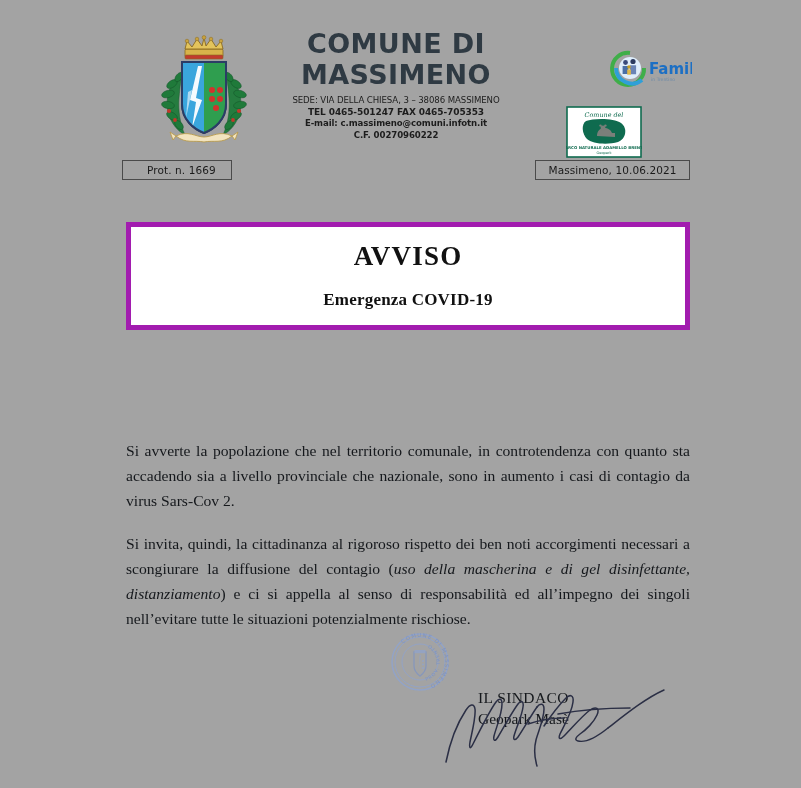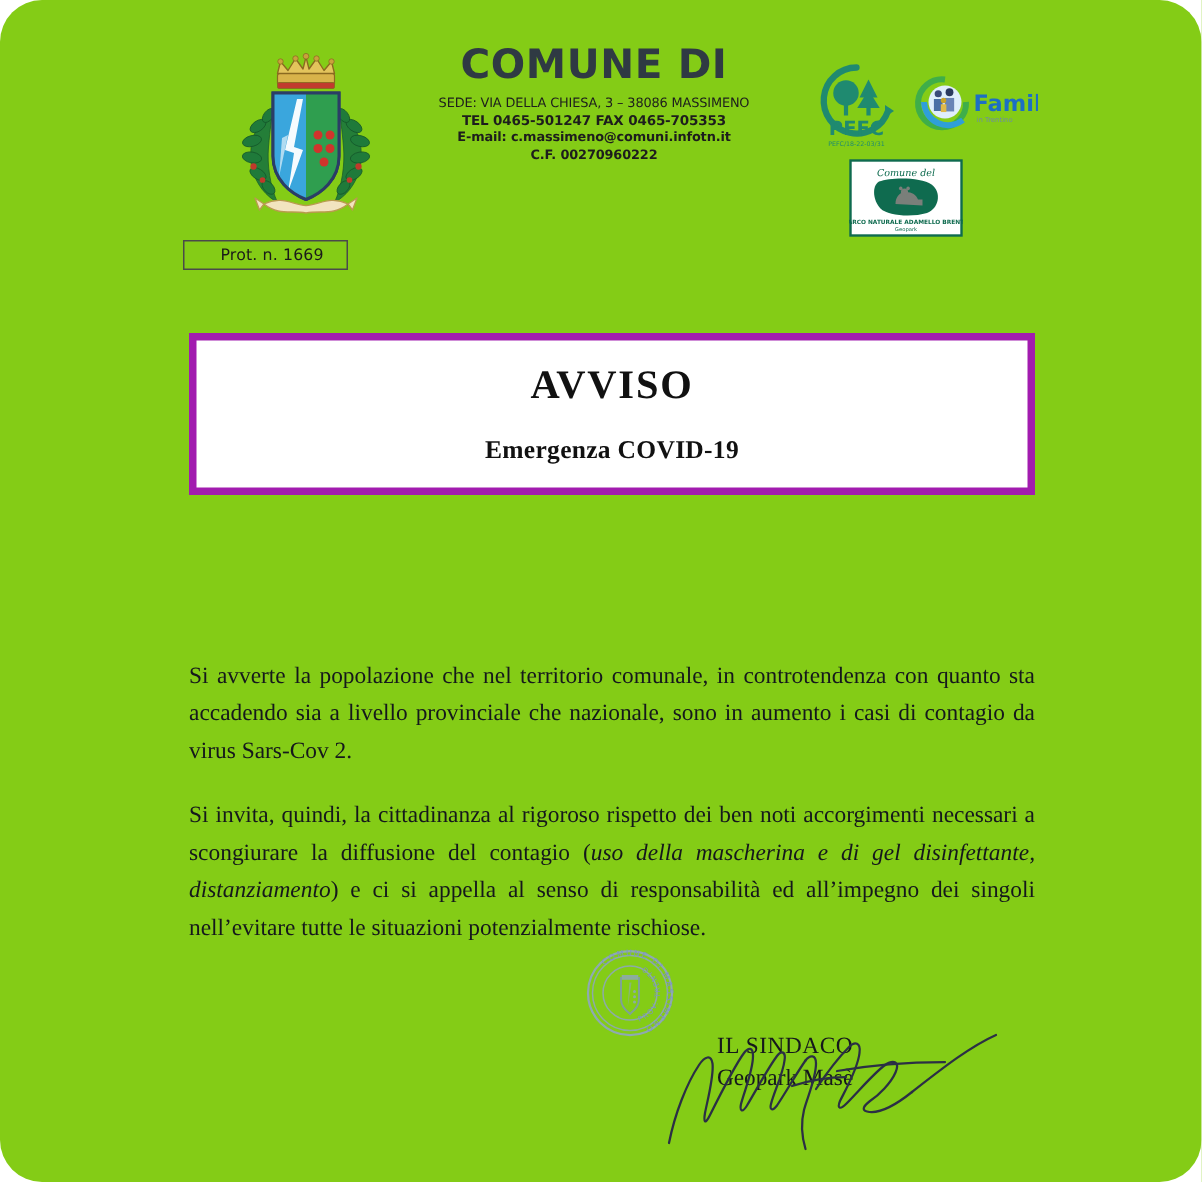--- a/index.html
+++ b/index.html
@@ -12,22 +12,21 @@
     height: 788px;
     position: relative;
     font-family: "Liberation Serif", serif;
     color: #1a1a1a;
     overflow: hidden;
   }
 
   .page {
     position: absolute;
     inset: 0;
-    background: #84cc16;
-    border-radius: 28px;
+    background: #a3a3a3;
   }
 
   
   .header {
     position: absolute;
     left: 0;
     top: 14px;
     width: 801px;
     height: 140px;
   }
@@ -278,45 +277,31 @@
         <g fill="#f2e4bf" stroke="#b89b4e" stroke-width="0.9" stroke-linejoin="round">
           <path d="M24 104 C36 98 44 105 52 105 C60 105 68 98 80 104 C70 112 62 108 52 110 C42 108 34 112 24 104Z"></path>
           <path d="M24 104 L18 100 L21 108 Z"></path>
           <path d="M80 104 L86 100 L83 108 Z"></path>
         </g>
       </svg>
     </div>
 
     <div class="titleblock">
       <div class="comune-line">COMUNE DI</div>
+      <div class="comune-line">MASSIMENO</div>
       <div class="addr">
         <div class="l2">SEDE: VIA DELLA CHIESA, 3 – 38086 MASSIMENO</div>
         <div class="l3">TEL  0465-501247 FAX 0465-705353</div>
         <div class="l4">E-mail: c.massimeno@comuni.infotn.it</div>
         <div class="l5">C.F. 00270960222</div>
       </div>
     </div>
 
     <div class="logos">
 
-      <div class="logo-pefc">
-        <svg viewBox="0 0 62 62" xmlns="http://www.w3.org/2000/svg">
-          <path d="M31 5 A22 22 0 1 0 52 34" fill="none" stroke="#1f8a70" stroke-width="4.2" stroke-linecap="round"></path>
-          <path d="M50 30 L56 34 L50 38 Z" fill="#1f8a70"></path>
-
-          <circle cx="24" cy="22" r="8.5" fill="#1f8a70"></circle>
-          <rect x="22.6" y="28" width="2.8" height="9" fill="#1f8a70"></rect>
-
-          <path d="M39 13 L45 25 L33 25 Z" fill="#1f8a70"></path>
-          <path d="M39 20 L46.5 32 L31.5 32 Z" fill="#1f8a70"></path>
-          <rect x="37.6" y="31" width="2.8" height="6" fill="#1f8a70"></rect>
-          <text x="31" y="50" text-anchor="middle" font-family="DejaVu Sans, sans-serif" font-size="13" font-weight="bold" fill="#1f8a70">PEFC</text>
-          <text x="31" y="57" text-anchor="middle" font-family="DejaVu Sans, sans-serif" font-size="4.2" fill="#1f8a70">PEFC/18-22-03/31</text>
-        </svg>
-      </div>
 
       <div class="logo-family">
         <svg viewBox="0 0 84 44" xmlns="http://www.w3.org/2000/svg">
           <path d="M36 22 A16 16 0 1 1 22 7" fill="none" stroke="#3fae49" stroke-width="4"></path>
           <path d="M8 22 A16 16 0 0 0 34 34" fill="none" stroke="#2f9fd8" stroke-width="4"></path>
           <circle cx="22" cy="22" r="11" fill="#dfeefb"></circle>
 
           <circle cx="17.5" cy="16.5" r="2.4" fill="#3a4a7a"></circle>
           <path d="M14.6 20 h5.8 v8 h-5.8 Z" fill="#4a6fa5"></path>
           <circle cx="25" cy="15.5" r="2.6" fill="#2b3a5e"></circle>
@@ -343,20 +328,23 @@
         </svg>
       </div>
 
     </div>
   </div>
 
   <div class="prot-box">
     <span>Prot. n.  1669</span>
   </div>
 
+  <div class="date-box">
+    <span>Massimeno, 10.06.2021</span>
+  </div>
 
   <div class="avviso-box">
     <div class="avviso-title">AVVISO</div>
     <div class="avviso-sub">Emergenza COVID-19</div>
   </div>
 
   <div class="body-text">
     <p>Si avverte la popolazione che nel territorio comunale, in controtendenza con quanto sta accadendo sia a livello provinciale che nazionale, sono in aumento i casi di contagio da virus Sars-Cov 2.</p>
     <p><span>Si invita, quindi, la cittadinanza al rigoroso rispetto dei ben noti accorgimenti necessari a scongiurare la diffusione del contagio (</span><i>uso della mascherina e di gel disinfettante, distanziamento</i><span>) e ci si appella al senso di responsabilità ed all’impegno dei singoli nell’evitare tutte le situazioni potenzialmente rischiose.</span></p>
   </div>

